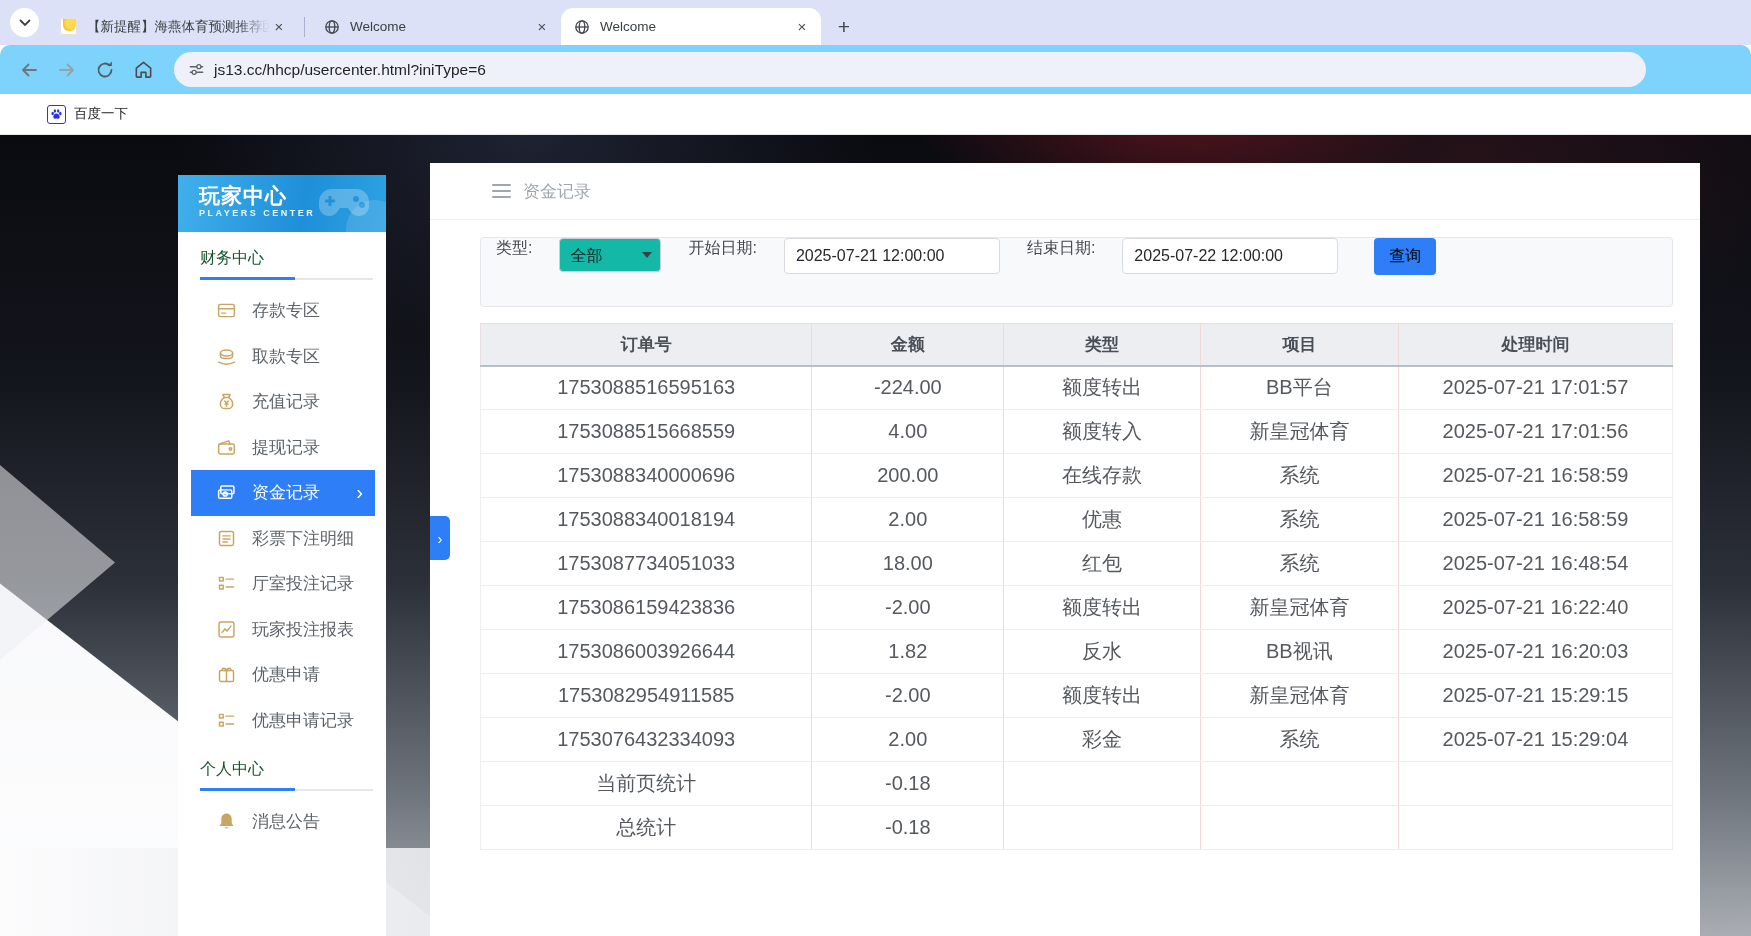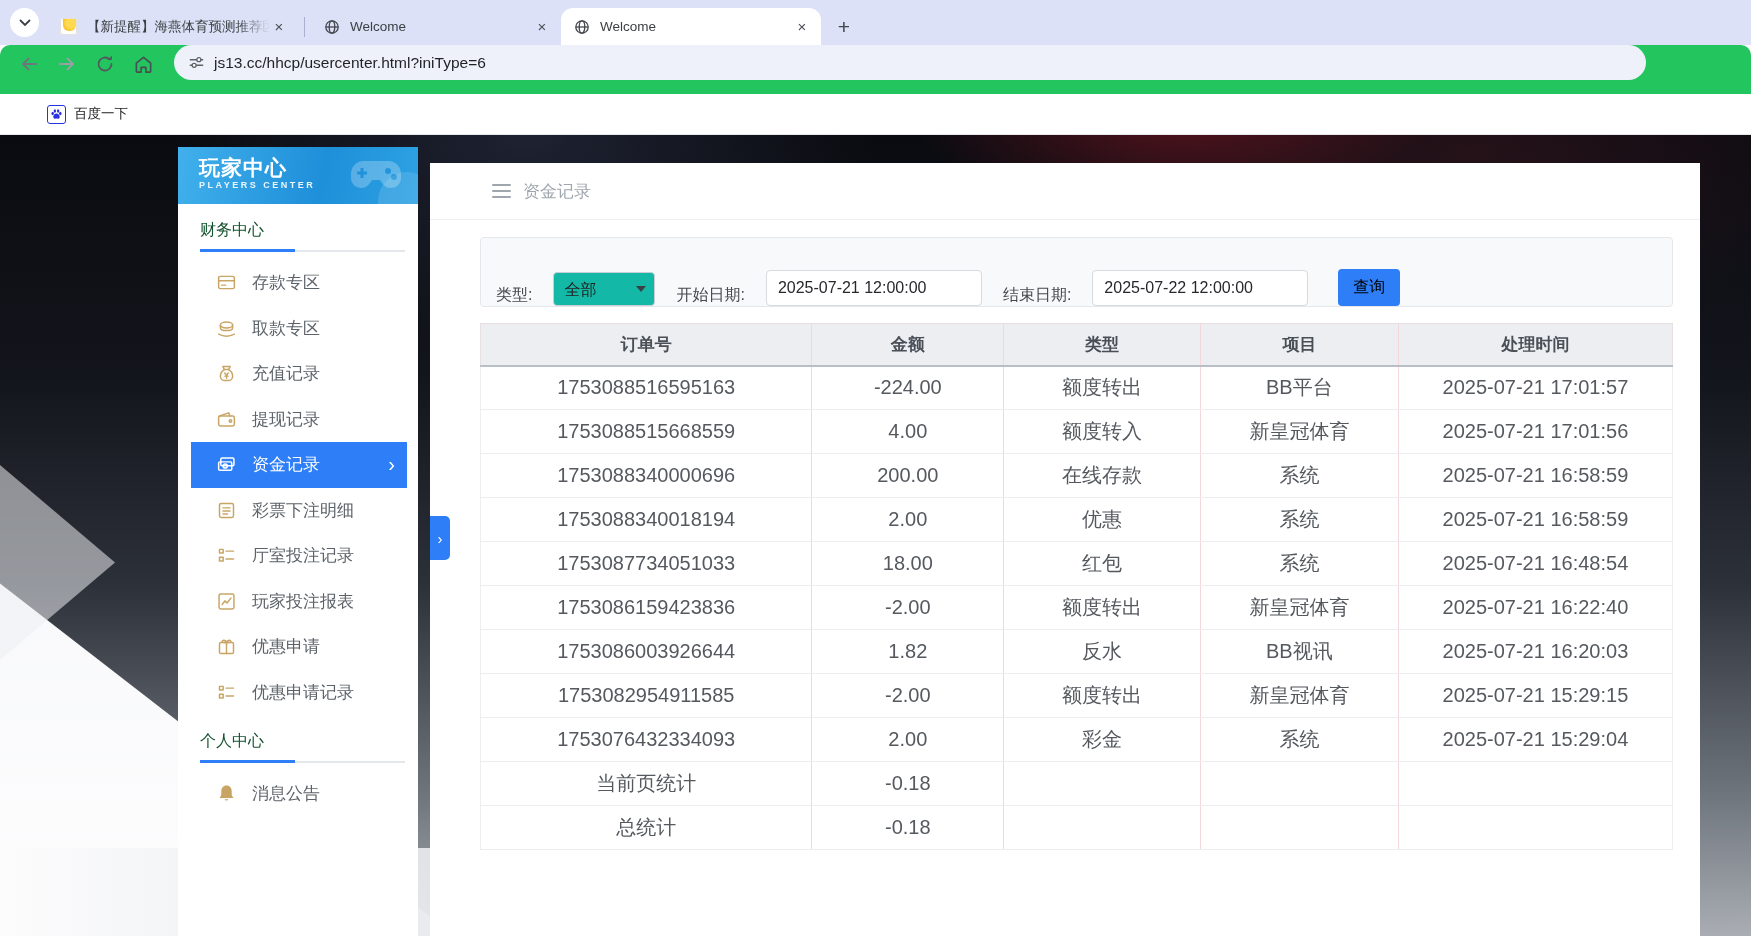--- a/index.html
+++ b/index.html
@@ -13,21 +13,21 @@
   .tab { position:relative; height:37px; margin-top:8px; width:250px; display:flex; align-items:center; padding:0 10px 0 12px; color:#3c4043; font-size:13.5px; }
   .tab.active { background:#fff; border-radius:12px 12px 0 0; width:260px; }
   .tab-title { flex:1; white-space:nowrap; overflow:hidden; -webkit-mask-image:linear-gradient(90deg,#000 82%,transparent); mask-image:linear-gradient(90deg,#000 82%,transparent); margin-left:10px; }
   .tab-close { width:18px; height:18px; border-radius:50%; display:flex; align-items:center; justify-content:center; font-size:15px; color:#4a4d52; cursor:pointer; flex:none; }
   .favicon { width:17px; height:17px; flex:none; display:flex; align-items:center; justify-content:center; }
   .fav-yellow { background:#fdfdfd; border-radius:3px; box-shadow:inset 0 0 0 1px #e4e2da; position:relative; overflow:hidden; }
   .fav-yellow::after { content:""; position:absolute; left:3px; top:1px; width:13px; height:12px; border-radius:0 0 6px 6px; background:radial-gradient(circle at 60% 35%, #ffd94f 45%, #f2ae0b 90%); }
   .tab-sep { width:1px; height:20px; background:#aab0cf; margin:8px 6px 0 6px; }
   .newtab { width:26px; height:26px; margin:8px 0 0 10px; border:none; background:transparent; color:#45484f; font-size:21px; line-height:1; cursor:pointer; }
 
-  .toolbar { position:absolute; top:45px; left:0; right:0; height:49px; background:#22c55e; border-radius:10px 10px 0 0; display:flex; padding:0 10px; }
+  .toolbar { position:absolute; top:45px; left:0; right:0; height:49px; background:#7dd3fc; border-radius:10px 10px 0 0; display:flex; align-items:center; padding:0 10px; }
   .navbtn { width:38px; height:38px; border:none; background:transparent; display:flex; align-items:center; justify-content:center; cursor:pointer; flex:none; }
   .urlbar { flex:1; height:35px; margin:0 95px 0 12px; background:#eef1f9; border-radius:18px; display:flex; align-items:center; padding:0 14px; }
   .url-text { font-size:15.5px; color:#1f2125; margin-left:9px; }
 
   .bookmarks { position:absolute; top:94px; left:0; right:0; height:41px; background:#fff; border-bottom:1px solid #e6e8ec; display:flex; align-items:center; padding:0 14px; }
   .bookmark { display:flex; align-items:center; gap:8px; font-size:13.5px; color:#202124; cursor:pointer;padding-left:33px; }
   .baidu-box { width:19px; height:19px; border:1.5px solid #2932e1; border-radius:3px; background:#fff; display:flex; align-items:center; justify-content:center; }
 
   
   .page { position:absolute; top:135px; left:0; right:0; bottom:0;
@@ -37,21 +37,21 @@
       radial-gradient(500px 300px at 30% 0%, rgba(35,40,58,.8), transparent 70%),
       linear-gradient(180deg,#0a0b10 0%,#13151c 30%,#2c3038 56%,#6e747c 82%,#aaaeb4 100%);
   }
   .page::before { content:""; position:absolute; left:0; bottom:0; width:100%; height:100%;
     background:linear-gradient(180deg,#f3f4f6,#fdfdfe); clip-path:polygon(0 56%, 26% 100%, 0 100%); }
   .page::after { content:""; position:absolute; left:0; bottom:0; width:100%; height:11%;
     background:linear-gradient(90deg,#fcfcfd 0%, rgba(225,227,231,.9) 32%, rgba(140,146,154,.25) 68%, transparent 100%); }
   .bg-tri { position:absolute; left:0; top:330px; width:115px; height:195px; background:rgba(236,238,242,.55); clip-path:polygon(0 0, 100% 50%, 0 100%); }
 
   
-  .sidebar { position:absolute; left:178px; top:12px; width:240px; bottom:0; background:#fff; z-index:2; }
+  .sidebar { position:absolute; left:178px; top:40px; width:208px; bottom:0; background:#fff; z-index:2; }
   .banner { height:57px; background:linear-gradient(100deg,var(--banner-start,#41b0ec) 0%, var(--banner-end,#1e8fd9) 60%, #2da2e3 100%); position:relative; padding:9px 0 0 21px; overflow:hidden; }
   .banner-title { color:#fff; font-size:21px; font-weight:bold; letter-spacing:1px; line-height:24px; }
   .banner-sub { color:#eaf6ff; font-size:9px; letter-spacing:2.5px; font-weight:bold; }
   .banner .gamepad { position:absolute; right:14px; top:8px; opacity:.45; }
   .banner::after { content:""; position:absolute; right:-18px; bottom:-26px; width:58px; height:58px; border-radius:50%; background:rgba(255,255,255,.12); }
 
   .sec-title { color:#14532d; font-size:16px; padding:16px 0 9px 22px; }
   .sec-line { height:2px; background:#e4e7eb; margin:0 13px 8px 22px; position:relative; }
   .sec-line i { position:absolute; left:0; top:-1px; width:95px; height:3px; background:var(--accent,#2e7ef7); }
 
@@ -60,21 +60,21 @@
   .sitem.active { background:var(--accent,#2e7ef7); color:#fff; }
   .schev { position:absolute; right:12px; top:50%; transform:translateY(-54%); font-size:20px; color:#fff; }
 
   
   .panel { position:absolute; left:430px; top:28px; width:1270px; bottom:0; background:#fff; z-index:2; }
   .panel-header { height:57px; border-bottom:1px solid #eceef1; display:flex; align-items:center; padding-left:62px; color:#a0a6ad; }
   .hamburger { width:19px; display:flex; flex-direction:column; gap:3.5px; margin-right:12px; cursor:pointer; }
   .hamburger i { height:2.5px; background:#a0a6ad; border-radius:1px; }
   .page-title { font-size:17px; }
 
-  .filterbox { margin:17px 27px 0 50px; height:70px; background:#f8f9fa; border:1px solid #e5e7ea; border-radius:4px; display:flex; align-items:flex-end; padding-left:15px; gap:21px; font-size:16px; color:#46494e; }
+  .filterbox { margin:17px 27px 0 50px; height:70px; background:#f8f9fa; border:1px solid #e5e7ea; border-radius:4px; display:flex; align-items:flex-start; padding-left:15px; gap:27px; font-size:16px; color:#46494e; }
   .selectwrap { position:relative; }
   .selectwrap select { appearance:none; -webkit-appearance:none; width:102px; height:34px; border:1px solid #caced4; border-radius:4px; background:#14b8a6; font-size:16px; color:#222; padding:0 24px 0 10px; font-family:inherit; }
   .selectwrap::after { content:""; position:absolute; right:9px; top:14px; border-left:5px solid transparent; border-right:5px solid transparent; border-top:6px solid #3c4045; pointer-events:none; }
   .dateinput { width:216px; height:36px; border:1px solid #d7dade; border-radius:4px; font-size:16px; color:#26282c; padding:0 11px; font-family:inherit; background:#fff; }
   .searchbtn { height:37px; padding:4px 15px; margin-left:9px; background:var(--accent,#2e7ef7); color:#000000; border:none; border-radius:4px; font-size:16px; cursor:pointer; font-family:inherit; }
 
   table.records { margin:16px 27px 0 50px; width:1193px; border-collapse:collapse; table-layout:fixed; }
   table.records th { background:var(--header-bg,#eceef1); height:42px; font-size:17px; color:#494f57; font-weight:bold; border-bottom:2px solid #b9bfc6; border-right:1px solid var(--pink-border,#f3d7da); border-top:1px solid #e7dfe0; }
   table.records th:first-child { border-left:1px solid #e7dfe0; }
   table.records th:last-child { border-right:1px solid #e7dfe0; }

